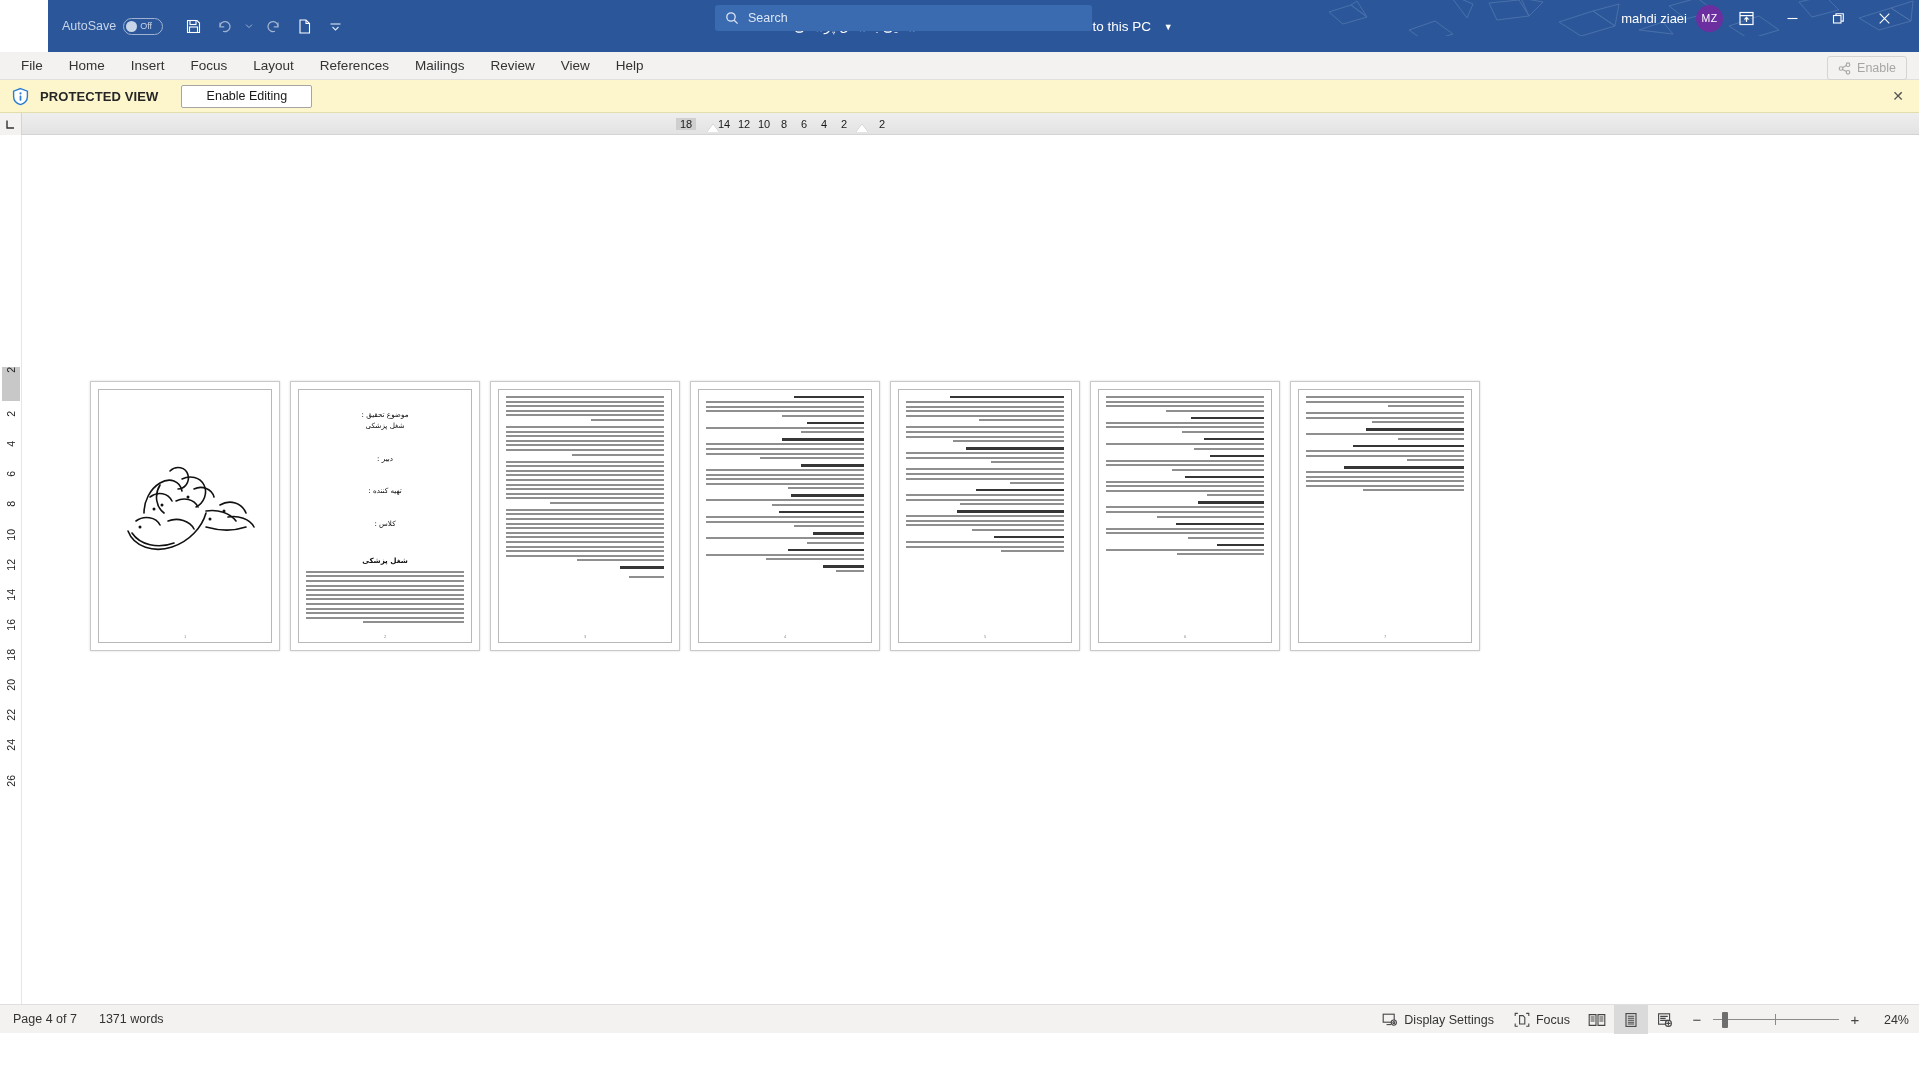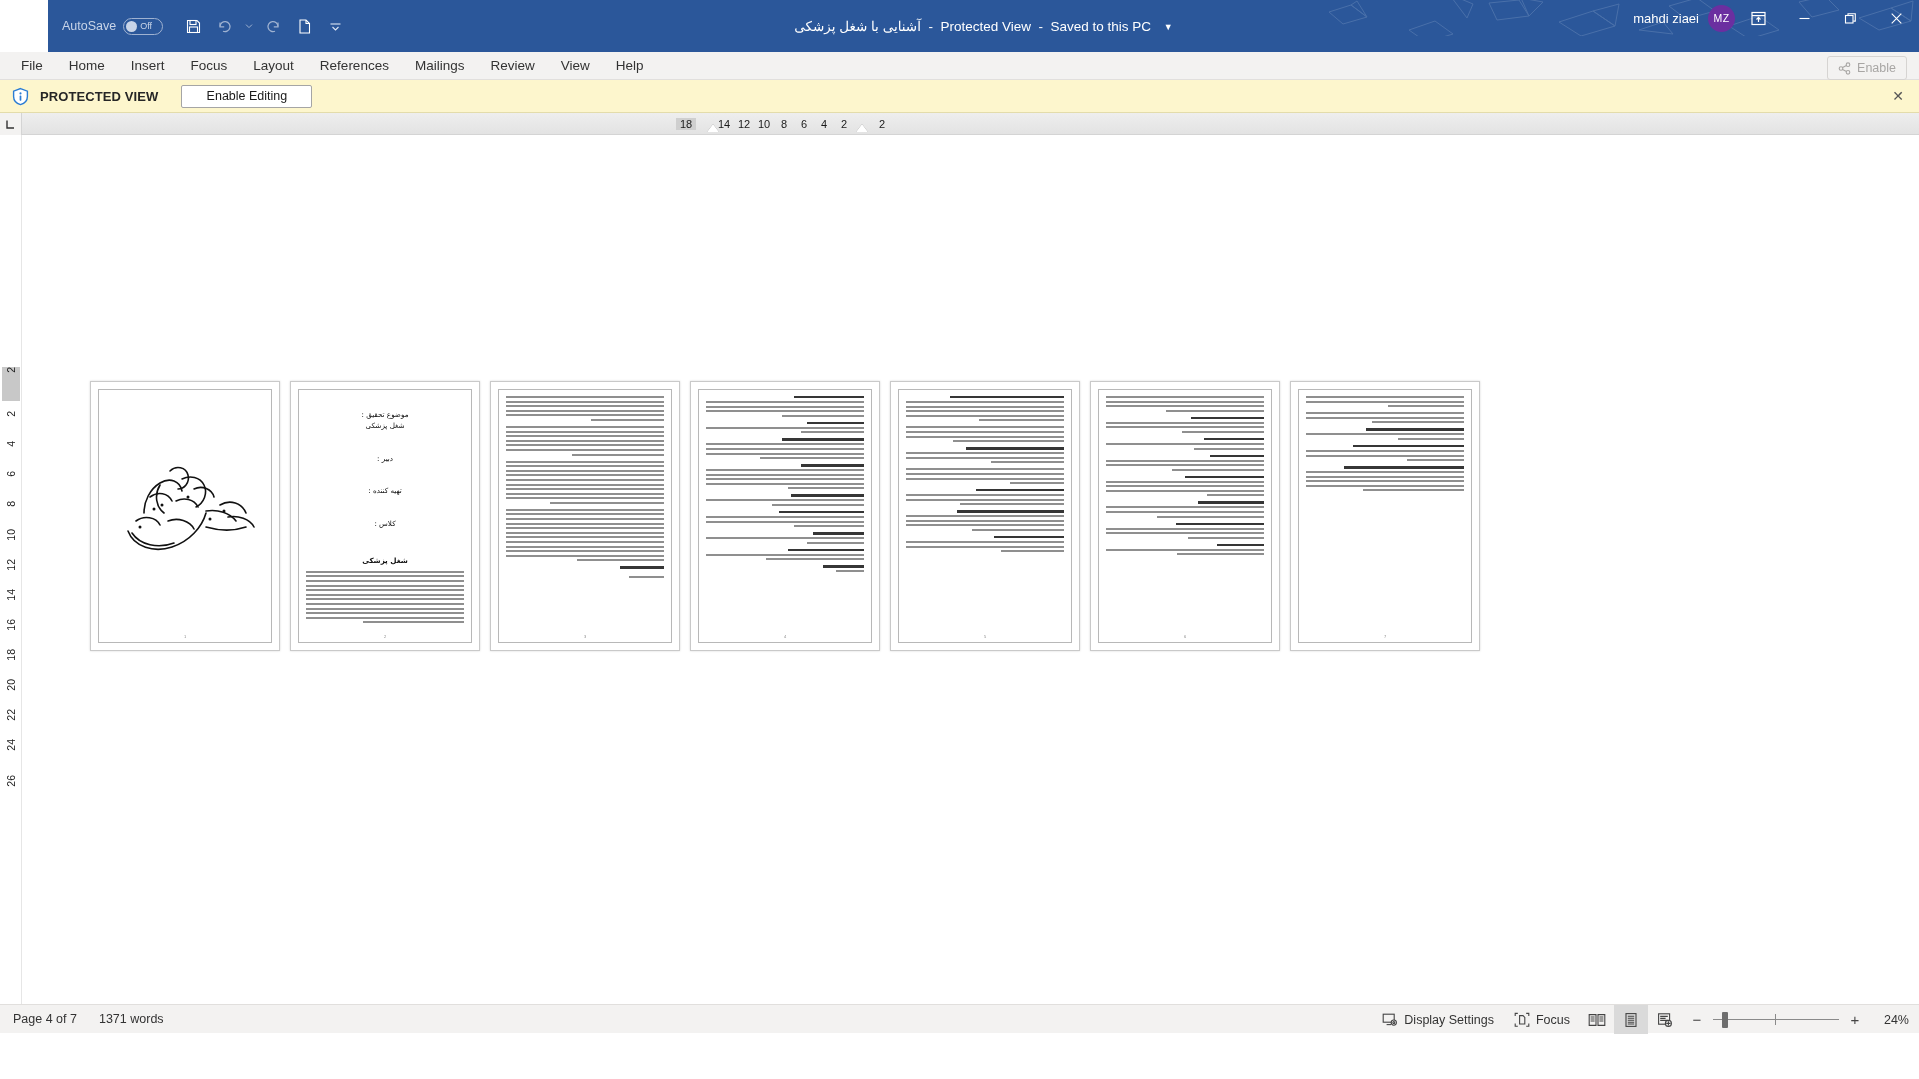--- a/index.html
+++ b/index.html
@@ -77,21 +77,21 @@
     width: 377px; height: 26px;
     background: #3a6ab0;
     border-radius: 3px;
     display: flex; align-items: center;
     gap: 9px; padding-left: 10px;
     color: #dce6f5;
     font-size: 12.5px;
   }
   .tb-right {
     position: absolute;
-    right: 0; top: 0; height: 36px;
+    right: 12px; top: 0; height: 36px;
     display: flex; align-items: center;
     gap: 0;
   }
   .username { font-size: 13px; color: #fff; margin-right: 9px; }
   .avatar {
     width: 27px; height: 27px; border-radius: 50%;
     background: #6b2fa0;
     color: #fff; font-size: 10.5px;
     display: flex; align-items: center; justify-content: center;
     letter-spacing: .3px;
@@ -417,20 +417,27 @@
 
   <div class="title-text">
     <span>آشنایی با شغل پزشکی</span>
     <span>&nbsp;-&nbsp;</span>
     <span>Protected View</span>
     <span>&nbsp;-&nbsp;</span>
     <span>Saved to this PC</span>
     <span class="caret">▼</span>
   </div>
 
+  <div class="searchbox">
+    <svg width="14" height="14" viewBox="0 0 14 14" fill="none" stroke="#dce6f5" stroke-width="1.3">
+      <circle cx="6" cy="6" r="4.2"></circle>
+        <path d="M9.2 9.2 L12.6 12.6"></path>
+    </svg>
+    <span>Search</span>
+  </div>
 
   <div class="tb-right">
     <span class="username">mahdi ziaei</span>
     <div class="avatar">MZ</div>
     <div class="tb-icon">
       <svg width="17" height="17" viewBox="0 0 17 17" fill="none" stroke="#ffffff" stroke-width="1.2">
         <rect x="2" y="2.5" width="13" height="12"></rect>
         <path d="M2 5.6 H15"></path>
         <path d="M8.5 12 L8.5 7.5 M6.5 9.5 L8.5 7.3 L10.5 9.5"></path>
       </svg>

